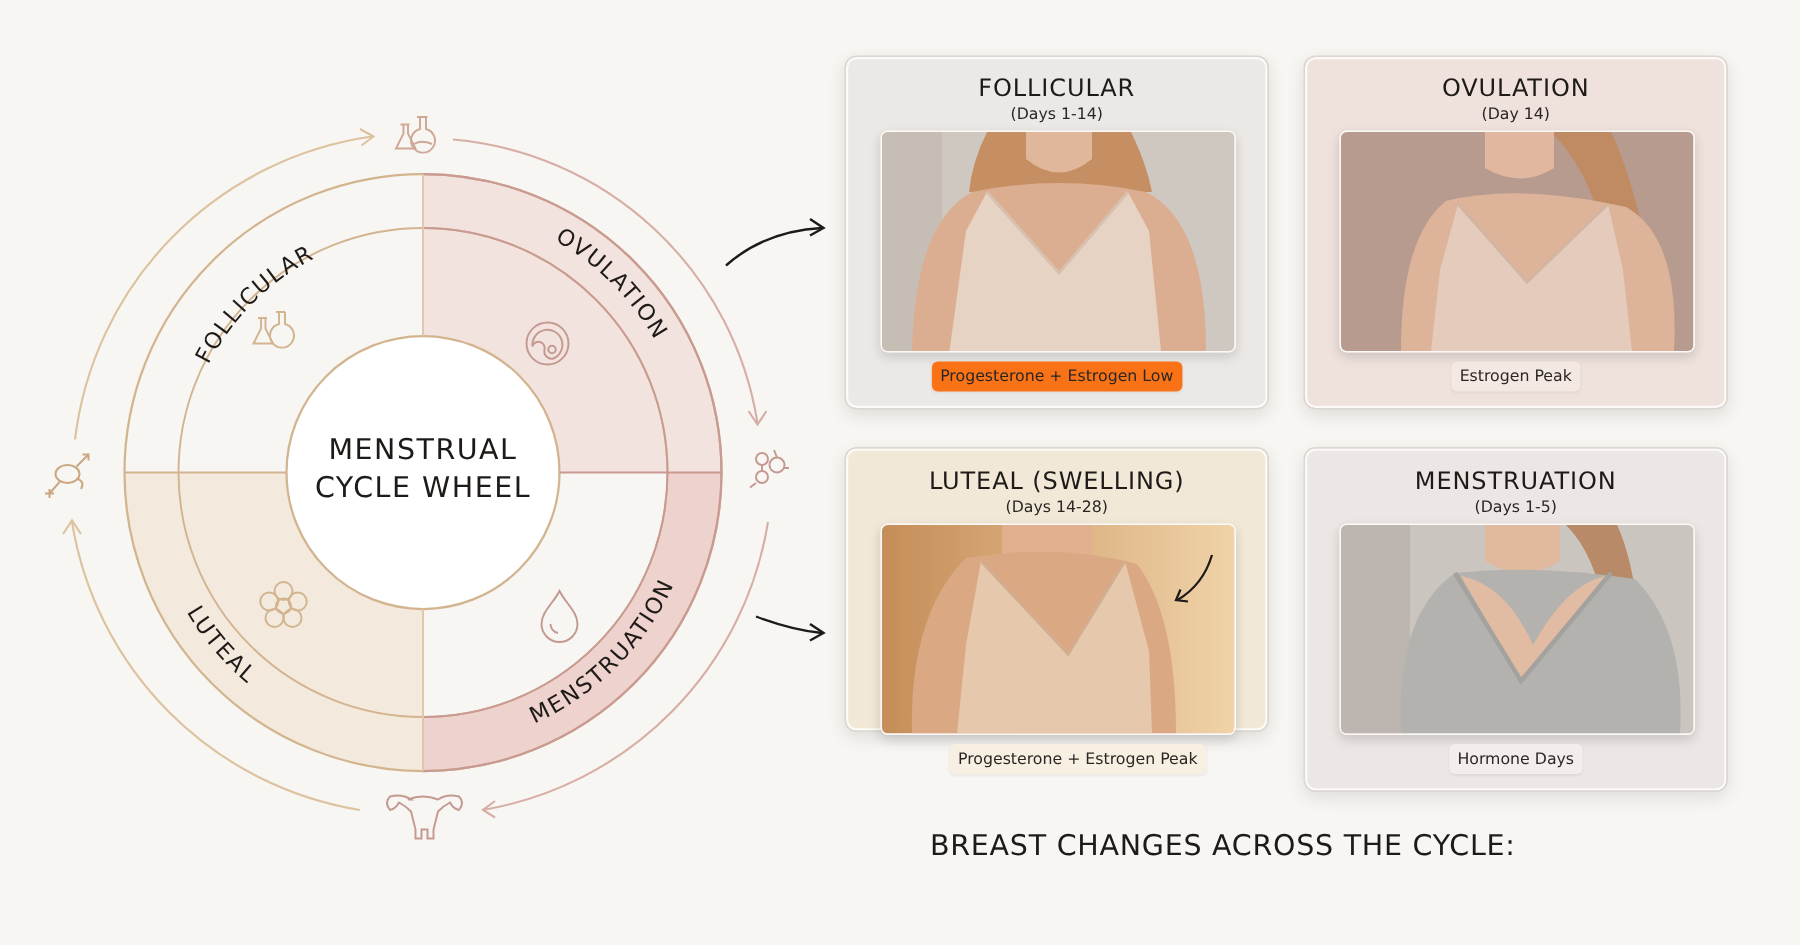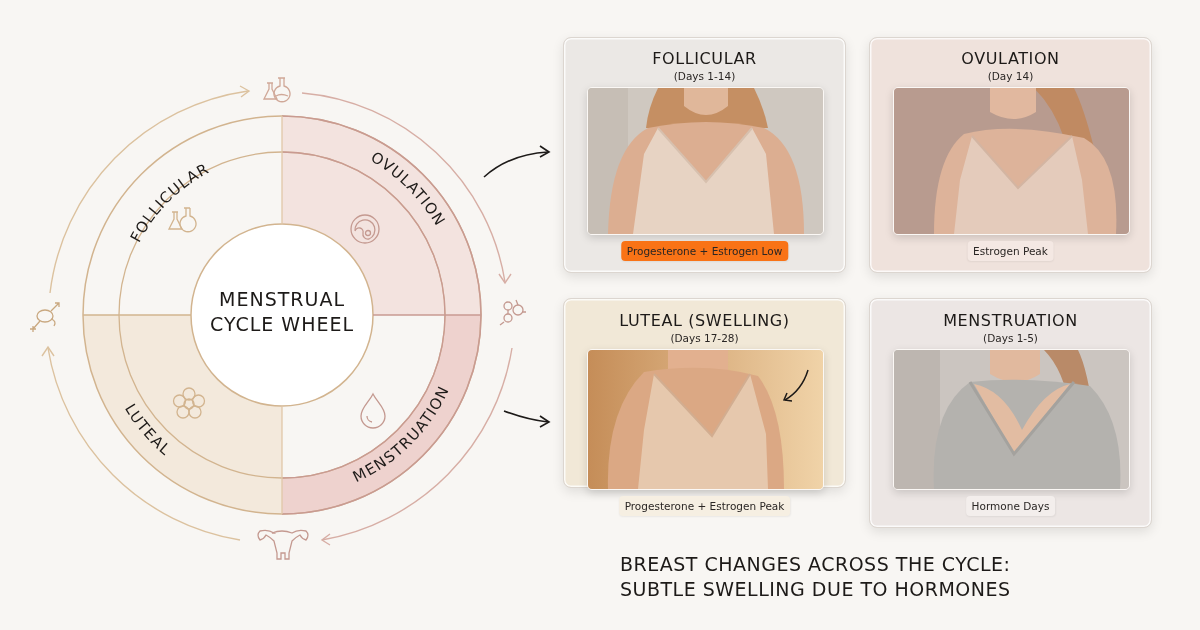--- a/index.html
+++ b/index.html
@@ -186,42 +186,42 @@
       <path d="M40 146 Q40 70 70 46 Q118 34 190 50 Q226 70 222 146 Z" fill="#ddb39a"></path>
       <path d="M60 146 L66 92 L78 48 L124 100 L178 48 L188 92 L194 146 Z" fill="#e4cbbb"></path>
       <path d="M78 48 L124 100 L178 48" fill="none" stroke="#d3b5a2" stroke-width="2"></path>
     </svg>
   </div>
   <div class="pill" style="top:203px; background:#f4e8e3;">Estrogen Peak</div>
 </div>
 
 <div class="card" style="left:563px; top:298px; height:190px; background:#f1e8d7;">
   <div class="card-title" style="top:12px;">LUTEAL (SWELLING)</div>
-  <div class="card-sub" style="top:33px;">(Days 17-28)</div>
+  <div class="card-sub" style="top:33px;">(Days 14-28)</div>
   <div class="photo" style="top:50px; height:139px;">
     <svg width="235" height="139" viewBox="0 0 235 139">
       <defs>
         <linearGradient id="lutbg" x1="0" x2="1">
           <stop offset="0" stop-color="#c58d58"></stop>
           <stop offset="1" stop-color="#f0d3a8"></stop>
         </linearGradient>
       </defs>
       <rect width="235" height="139" fill="url(#lutbg)"></rect>
       <path d="M80 0 v20 q30 22 60 0 v-20 z" fill="#e2b08f"></path>
       <path d="M20 139 Q18 60 56 22 Q118 12 170 26 Q196 60 196 139 Z" fill="#dba884"></path>
       <path d="M50 139 L56 80 L66 24 L124 86 L162 24 L178 84 L180 139 Z" fill="#e6c8ad"></path>
       <path d="M66 24 L124 86 L162 24" fill="none" stroke="#d2ad90" stroke-width="2"></path>
       <path d="M197 -2 Q184 56 188 66" fill="none" stroke="#c8a47c" stroke-width="0"></path>
     </svg>
     <svg style="position:absolute; left:0; top:0;" width="235" height="139">
       <path d="M 220 20 Q 214 40 197 50" fill="none" stroke="#1d1a18" stroke-width="1.5"></path>
       <path d="M 199 43 l -3 7 l 8 1" fill="none" stroke="#1d1a18" stroke-width="1.5"></path>
     </svg>
   </div>
-  <div class="pill" style="top:197px; background:#f6efe2;">Progesterone + Estrogen Peak</div>
+  <div class="pill" style="top:197px; background:#f6efe2;margin-left:14px;">Progesterone + Estrogen Peak</div>
 </div>
 
 <div class="card" style="left:869px; top:298px; height:230px; background:#ece6e4;">
   <div class="card-title" style="top:12px;">MENSTRUATION</div>
   <div class="card-sub" style="top:33px;">(Days 1-5)</div>
   <div class="photo" style="top:50px; height:139px;">
     <svg width="235" height="139" viewBox="0 0 235 139">
       <rect width="235" height="139" fill="#cbc5c0"></rect>
       <rect x="0" width="46" height="139" fill="#bdb6b0"></rect>
       <path d="M150 0 Q170 20 176 60 L200 70 Q194 20 184 0 Z" fill="#b98a68"></path>
@@ -229,14 +229,13 @@
       <path d="M40 139 Q36 60 76 32 Q130 26 196 36 Q230 70 226 139 Z" fill="#b4b2ae"></path>
       <path d="M80 34 L120 104 L176 34 Q150 40 128 80 Q110 40 80 34 Z" fill="#e2bca2"></path>
       <path d="M76 32 L120 104 L180 32" fill="none" stroke="#a4a29e" stroke-width="3"></path>
     </svg>
   </div>
   <div class="pill" style="top:197px; background:#f3eeec;">Hormone Days</div>
 </div>
 
 <div class="caption">
   <div>BREAST CHANGES ACROSS THE CYCLE:</div>
-  <div>SUBTLE SWELLING DUE TO HORMONES</div>
 </div>
 
 </body></html>

